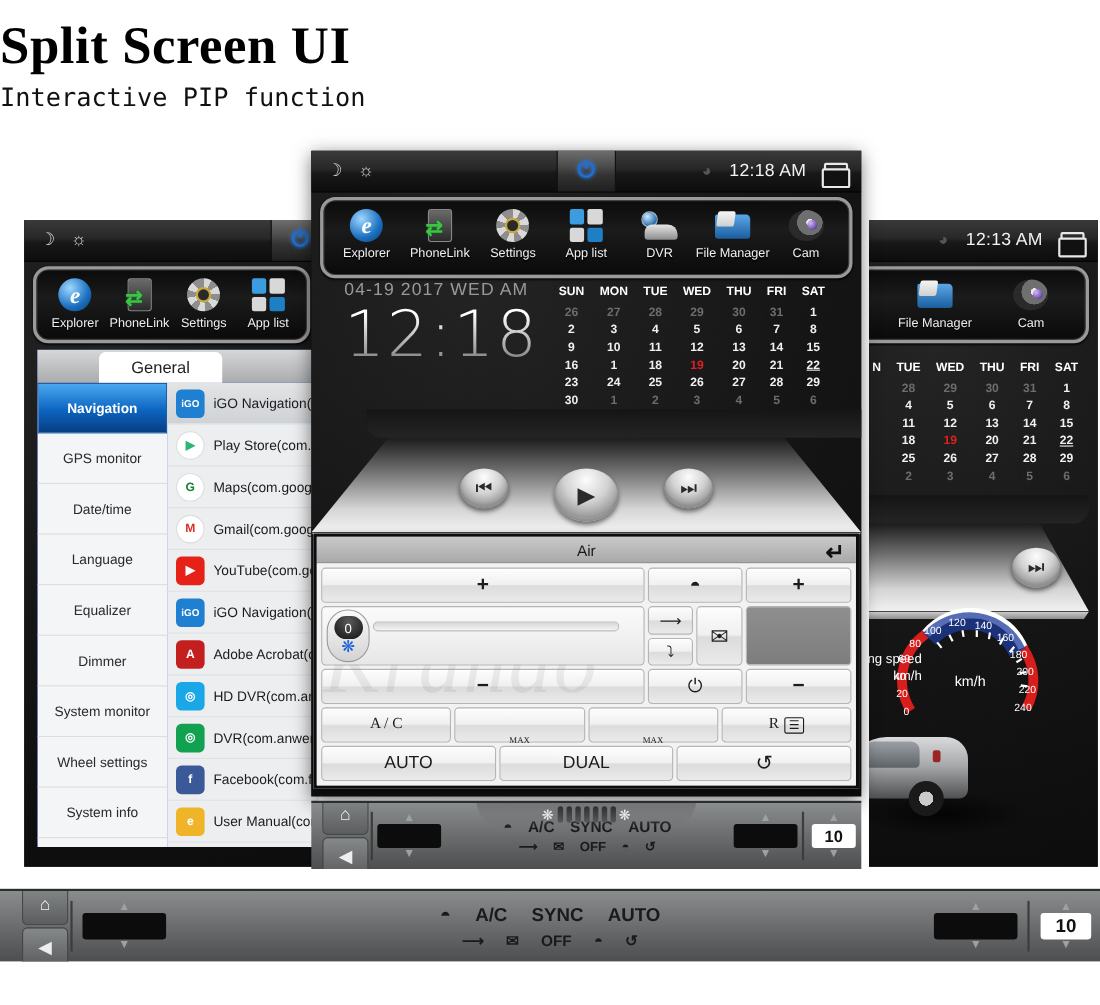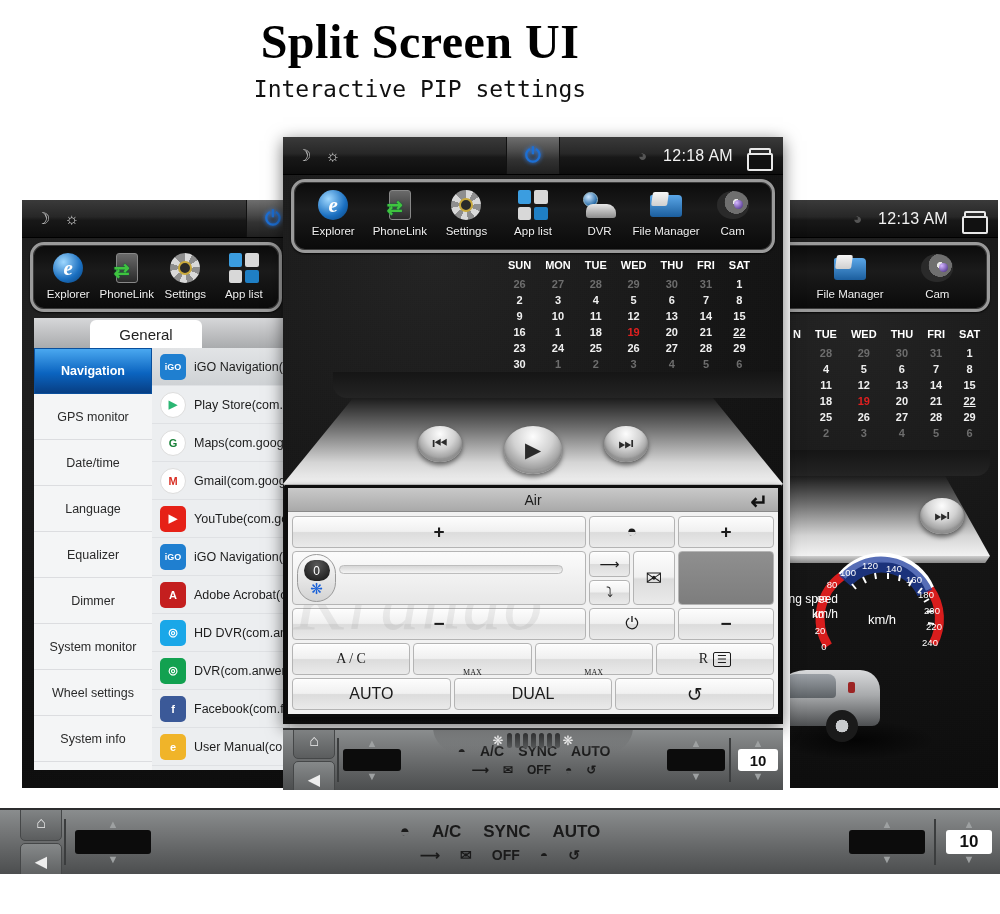--- a/index.html
+++ b/index.html
@@ -1,21 +1,21 @@
 <!DOCTYPE html>
 <html><head>
 <meta charset="utf-8">
 <style>
   * { box-sizing: border-box; margin:0; padding:0; }
   body {
     width:1000px; height:914px; background:#fff; position:relative; overflow:hidden;
     font-family:"Liberation Sans", sans-serif;
   }
   
-  .hdr { width:840px; text-align:center; padding-top:12px; }
+  .hdr { width:840px; padding-top:12px; }
   .hdr-title { font-family:"Liberation Serif", serif; font-size:48px; font-weight:700; letter-spacing:0.5px; color:#000; line-height:60px;}
   .hdr-sub { font-family:"DejaVu Sans Mono", monospace; font-size:23px; color:#111; line-height:34px; letter-spacing:0px;}
 
   
   .screen { position:absolute; background:#121212; overflow:hidden; }
   .screen-inner { position:absolute; inset:0; background:
       radial-gradient(circle at 30% 20%, #232323 0%, #141414 55%, #0c0c0c 100%); }
   .noise { position:absolute; inset:0; opacity:.5;
      background-image:repeating-linear-gradient(0deg, rgba(255,255,255,.012) 0 1px, transparent 1px 2px),
                       repeating-linear-gradient(90deg, rgba(255,255,255,.012) 0 1px, transparent 1px 2px); }
@@ -193,21 +193,21 @@
   .car-glass { position:absolute; border-radius:18px 8px 4px 4px;
      background:linear-gradient(to bottom,#9ba0a6,#5e6367); }
   .wheel { position:absolute; border-radius:50%; background:radial-gradient(circle at 50% 50%,#c9cbcd 0 28%,#1a1a1a 29% 100%);}
   .shadow-el { position:absolute; border-radius:50%; background:radial-gradient(ellipse at center, rgba(0,0,0,.75), rgba(0,0,0,0) 70%);}
 </style>
 </head>
 <body>
 
 <div class="hdr">
   <div class="hdr-title">Split Screen UI</div>
-  <div class="hdr-sub">Interactive PIP settings</div>
+  <div class="hdr-sub">Interactive PIP function</div>
 </div>
 
 <div class="screen" style="left:22px; top:200px; width:268px; height:588px;">
   <div class="screen-inner"></div>
   <div class="noise"></div>
 
   <div class="statusbar">
     <div class="sb-left">
       <span class="sb-ico">☽</span>
       <span class="sb-ico">☼</span>
@@ -591,20 +591,24 @@
     </div>
     <div class="dock-item">
       <div class="dock-ico">
           <div class="ic-cam"></div>
         </div>
       <div class="dock-lbl">Cam</div>
     </div>
   </div>
 
   <div class="clockarea" style="top:118px; height:116px;">
+    <div class="clock-left">
+      <div class="clock-date">04-19 2017  WED  AM</div>
+      <div class="clock-time">12:18</div>
+    </div>
     <div class="cal" style="margin-left:auto; padding-right:26px; padding-top:2px;">
       <table>
         <tbody>
             <tr>
           <th>SUN</th>
           <th>MON</th>
           <th>TUE</th>
           <th>WED</th>
           <th>THU</th>
           <th>FRI</th>

